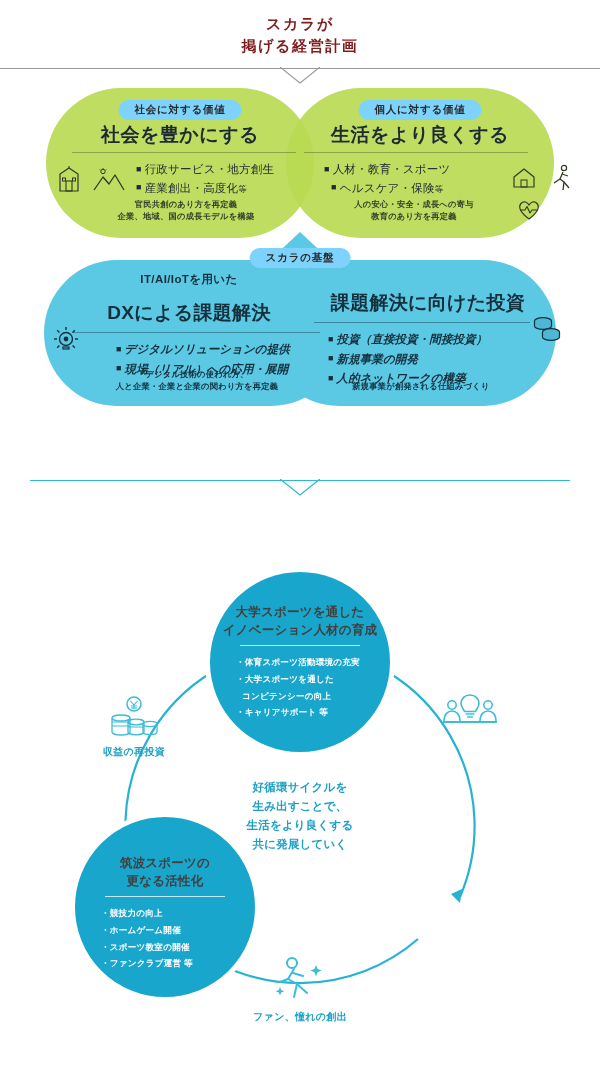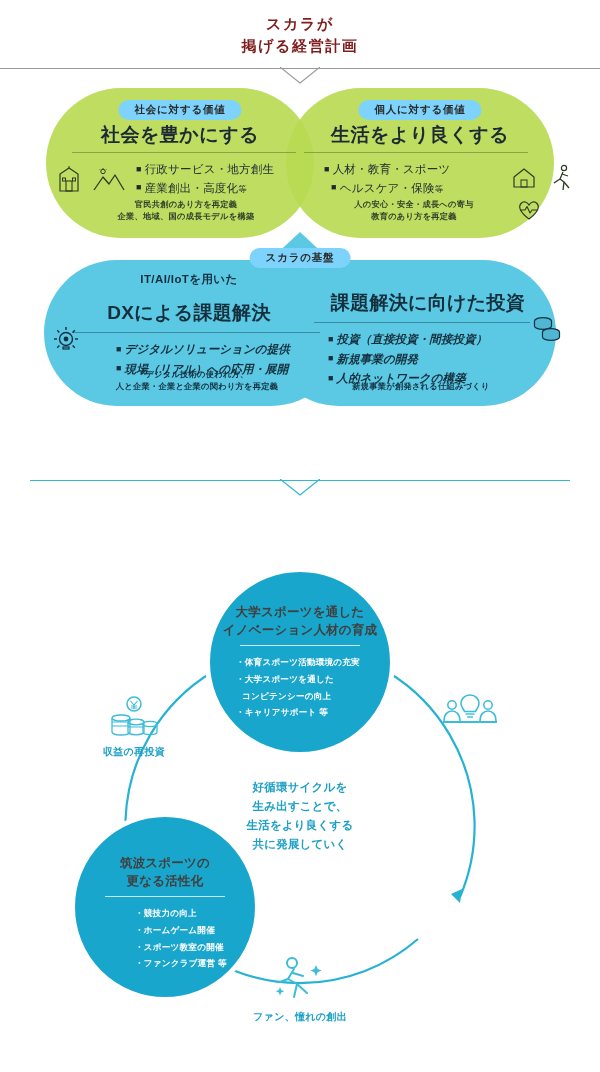--- a/index.html
+++ b/index.html
@@ -158,21 +158,21 @@
   }
   .c-top   .c-rule { top: 73px; }
   .c-left  .c-rule { top: 79px; }
   .c-right .c-rule { top: 79px; }
   .c-items {
     position: absolute; left: 26px; right: 14px; text-align: left;
     font-size: 8.6px; font-weight: bold; color: #ffffff;
     line-height: 1.95; letter-spacing: .2px;
   }
   .c-top   .c-items { top: 82px; }
-  .c-left  .c-items { top: 88px; margin-left: 34px; }
+  .c-left  .c-items { top: 88px; }
   .c-right .c-items { top: 92px; }
   .c-items .ind { padding-left: 6px; display: block; }
 
   .ring { position: absolute; left: 70px; top: 27px; width: 460px; height: 435px; z-index: 1; }
 
   .center-text {
     position: absolute; left: 208px; top: 238px; width: 184px;
     text-align: center; font-size: 11.5px; font-weight: bold;
     color: #1b9fc4; line-height: 1.65; letter-spacing: .2px; z-index: 2;
   }

